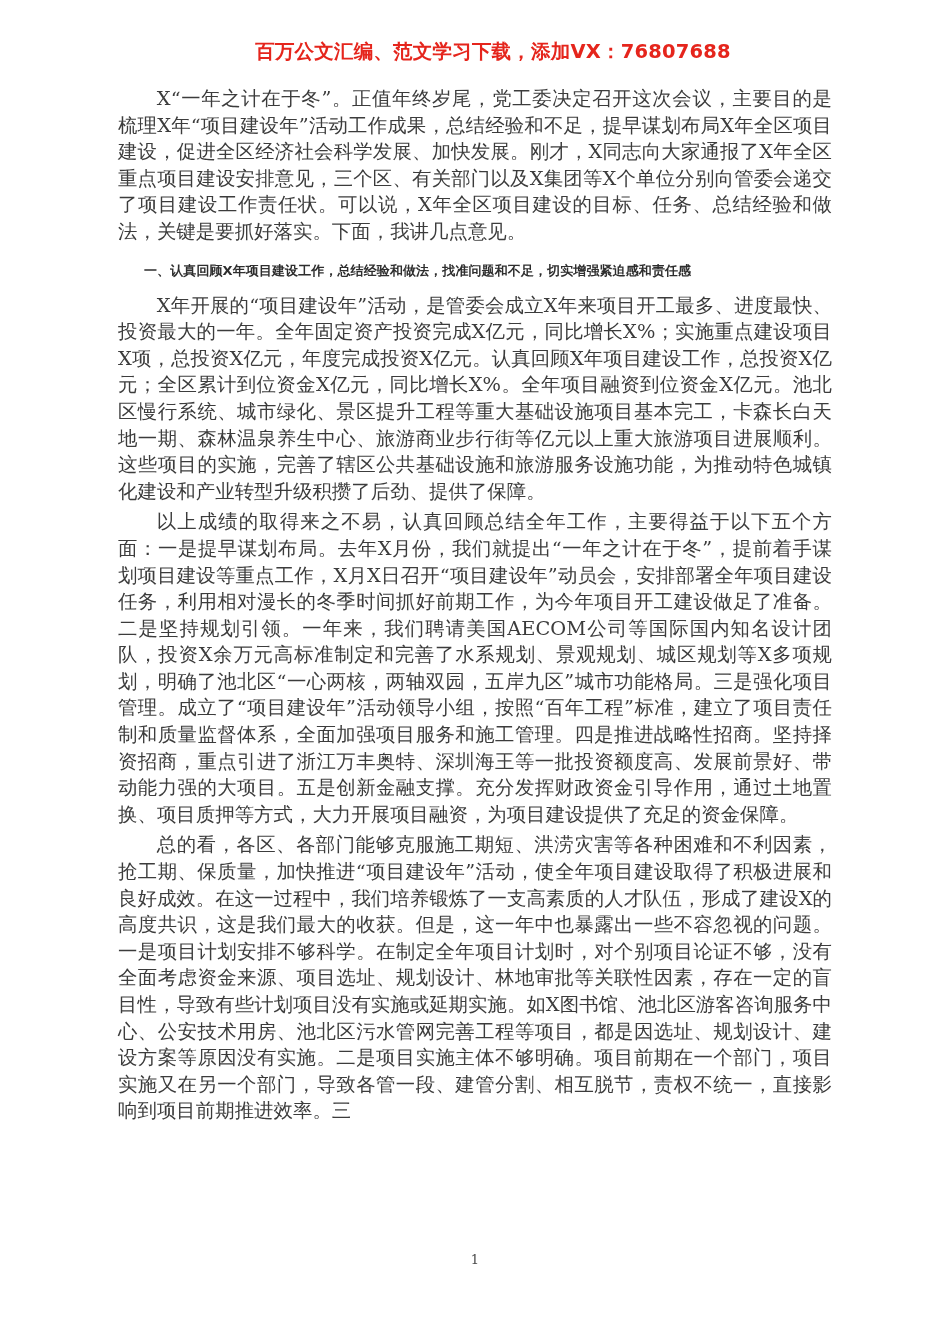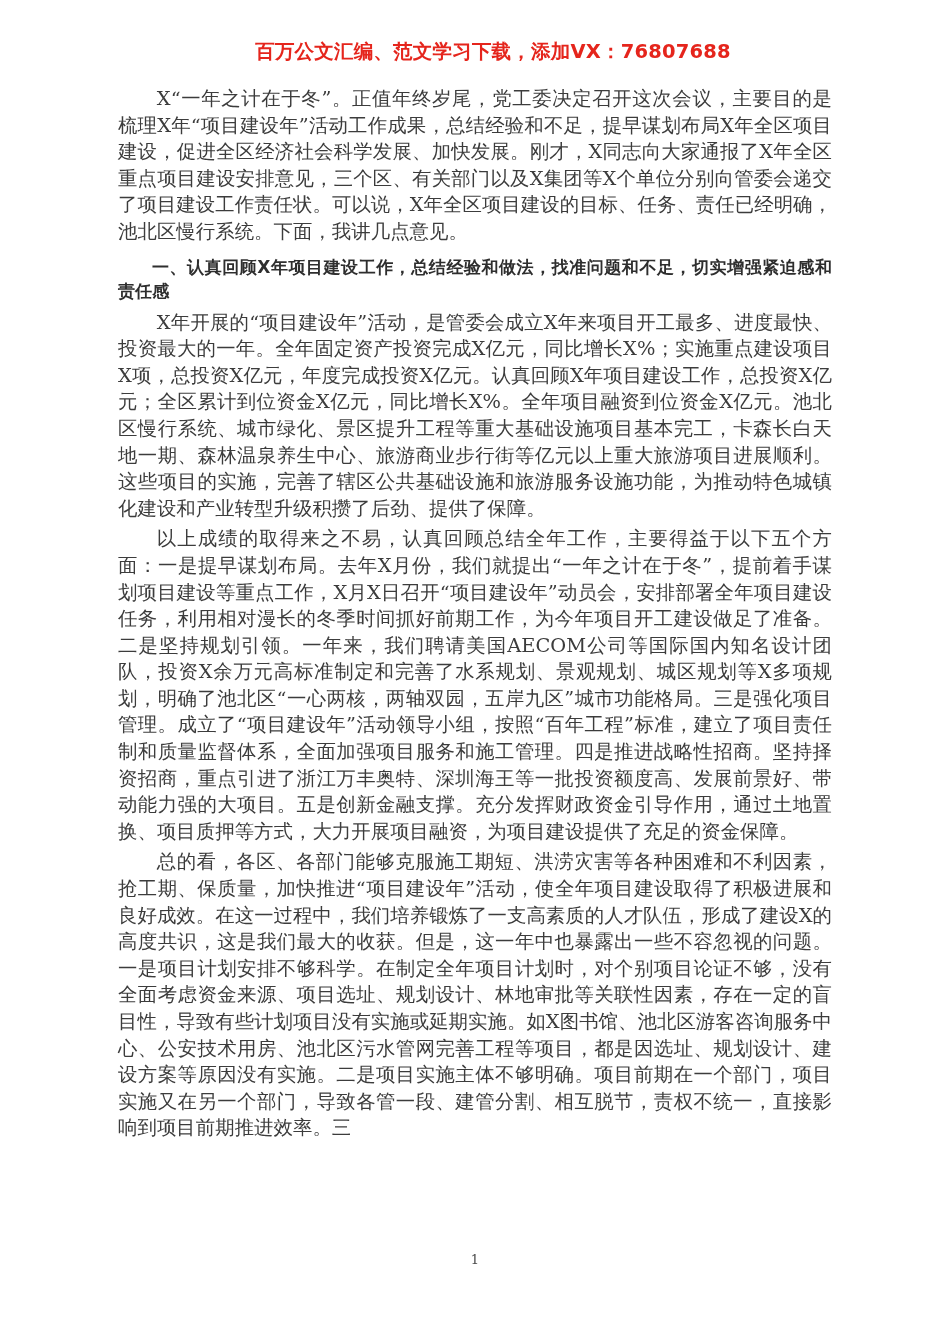--- a/index.html
+++ b/index.html
@@ -44,22 +44,22 @@
     line-height: 26.6px;
     text-align: justify;
     text-justify: inter-ideograph;
     text-indent: 2em;
     letter-spacing: 0.05px;
     color: #3c3c3c;
     font-family: "DejaVu Serif", "Liberation Serif", serif;
   }
   p.heading {
     margin: 9px 0 7px 0;
-    font-size: 17px;
-    line-height: 24px;
+    font-size: 13px;
+    line-height: 31px;
     text-align: justify;
     text-justify: inter-ideograph;
     text-indent: 2em;
     font-weight: 700;
     color: #2e2e2e;
     font-family: "DejaVu Sans", "Liberation Sans", sans-serif;
     letter-spacing: 0.1px;
   }
   .page-number {
     position: absolute;
@@ -74,21 +74,21 @@
 </style>
 </head>
 <body>
 
 <div class="page">
 
   <div class="watermark-header">百万公文汇编、范文学习下载，添加VX：76807688</div>
 
   <div class="doc-body">
 
-    <p class="para">X“一年之计在于冬”。正值年终岁尾，党工委决定召开这次会议，主要目的是梳理X年“项目建设年”活动工作成果，总结经验和不足，提早谋划布局X年全区项目建设，促进全区经济社会科学发展、加快发展。刚才，X同志向大家通报了X年全区重点项目建设安排意见，三个区、有关部门以及X集团等X个单位分别向管委会递交了项目建设工作责任状。可以说，X年全区项目建设的目标、任务、责任已经明确，池北区慢行系统。下面，我讲几点意见。</p>
+    <p class="para">X“一年之计在于冬”。正值年终岁尾，党工委决定召开这次会议，主要目的是梳理X年“项目建设年”活动工作成果，总结经验和不足，提早谋划布局X年全区项目建设，促进全区经济社会科学发展、加快发展。刚才，X同志向大家通报了X年全区重点项目建设安排意见，三个区、有关部门以及X集团等X个单位分别向管委会递交了项目建设工作责任状。可以说，X年全区项目建设的目标、任务、总结经验和做法，关键是要抓好落实。下面，我讲几点意见。</p>
 
     <p class="heading">一、认真回顾X年项目建设工作，总结经验和做法，找准问题和不足，切实增强紧迫感和责任感</p>
 
     <p class="para">X年开展的“项目建设年”活动，是管委会成立X年来项目开工最多、进度最快、投资最大的一年。全年固定资产投资完成X亿元，同比增长X%；实施重点建设项目X项，总投资X亿元，年度完成投资X亿元。认真回顾X年项目建设工作，总投资X亿元；全区累计到位资金X亿元，同比增长X%。全年项目融资到位资金X亿元。池北区慢行系统、城市绿化、景区提升工程等重大基础设施项目基本完工，卡森长白天地一期、森林温泉养生中心、旅游商业步行街等亿元以上重大旅游项目进展顺利。这些项目的实施，完善了辖区公共基础设施和旅游服务设施功能，为推动特色城镇化建设和产业转型升级积攒了后劲、提供了保障。</p>
 
     <p class="para">以上成绩的取得来之不易，认真回顾总结全年工作，主要得益于以下五个方面：一是提早谋划布局。去年X月份，我们就提出“一年之计在于冬”，提前着手谋划项目建设等重点工作，X月X日召开“项目建设年”动员会，安排部署全年项目建设任务，利用相对漫长的冬季时间抓好前期工作，为今年项目开工建设做足了准备。二是坚持规划引领。一年来，我们聘请美国AECOM公司等国际国内知名设计团队，投资X余万元高标准制定和完善了水系规划、景观规划、城区规划等X多项规划，明确了池北区“一心两核，两轴双园，五岸九区”城市功能格局。三是强化项目管理。成立了“项目建设年”活动领导小组，按照“百年工程”标准，建立了项目责任制和质量监督体系，全面加强项目服务和施工管理。四是推进战略性招商。坚持择资招商，重点引进了浙江万丰奥特、深圳海王等一批投资额度高、发展前景好、带动能力强的大项目。五是创新金融支撑。充分发挥财政资金引导作用，通过土地置换、项目质押等方式，大力开展项目融资，为项目建设提供了充足的资金保障。</p>
 
     <p class="para">总的看，各区、各部门能够克服施工期短、洪涝灾害等各种困难和不利因素，抢工期、保质量，加快推进“项目建设年”活动，使全年项目建设取得了积极进展和良好成效。在这一过程中，我们培养锻炼了一支高素质的人才队伍，形成了建设X的高度共识，这是我们最大的收获。但是，这一年中也暴露出一些不容忽视的问题。一是项目计划安排不够科学。在制定全年项目计划时，对个别项目论证不够，没有全面考虑资金来源、项目选址、规划设计、林地审批等关联性因素，存在一定的盲目性，导致有些计划项目没有实施或延期实施。如X图书馆、池北区游客咨询服务中心、公安技术用房、池北区污水管网完善工程等项目，都是因选址、规划设计、建设方案等原因没有实施。二是项目实施主体不够明确。项目前期在一个部门，项目实施又在另一个部门，导致各管一段、建管分割、相互脱节，责权不统一，直接影响到项目前期推进效率。三</p>
 
   </div>

